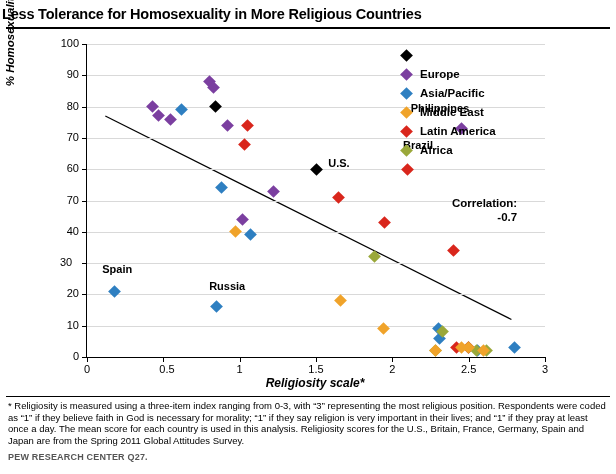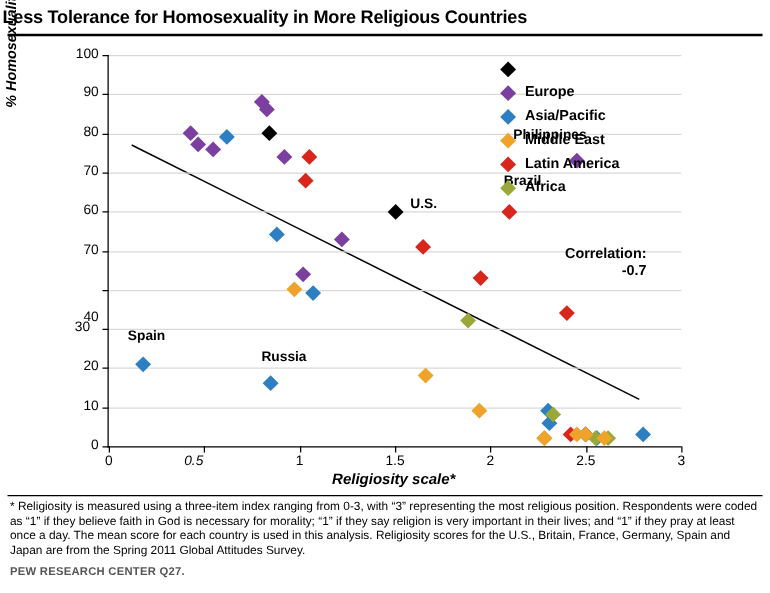--- a/index.html
+++ b/index.html
@@ -229,21 +229,21 @@
       <div class="ytick" style="top: 281.7px;"></div>
       <div class="ytick-label" style="left: -34px; width: 26px; right: auto; top: 274.7px;">10</div>
       <div class="gridline" style="top: 250.4px;"></div>
       <div class="ytick" style="top: 250.4px;"></div>
       <div class="ytick-label" style="left: -34px; width: 26px; right: auto; top: 243.4px;">20</div>
       <div class="gridline" style="top: 219.1px;"></div>
       <div class="ytick" style="top: 219.1px;"></div>
       <div class="ytick-label" style="left: -34px; width: 26px; right: auto; top: 212.1px; text-align: center;">30</div>
       <div class="gridline" style="top: 187.8px;"></div>
       <div class="ytick" style="top: 187.8px;"></div>
-      <div class="ytick-label" style="left: -34px; width: 26px; right: auto; top: 180.8px; margin-top: 23px;">40</div>
+      <div class="ytick-label" style="left: -34px; width: 26px; right: auto; top: 180.8px;">40</div>
       <div class="gridline" style="top: 156.5px;"></div>
       <div class="ytick" style="top: 156.5px;"></div>
       <div class="ytick-label" style="left: -34px; width: 26px; right: auto; top: 149.5px;">70</div>
       <div class="gridline" style="top: 125.2px;"></div>
       <div class="ytick" style="top: 125.2px;"></div>
       <div class="ytick-label" style="left: -34px; width: 26px; right: auto; top: 118.2px;">60</div>
       <div class="gridline" style="top: 93.9px;"></div>
       <div class="ytick" style="top: 93.9px;"></div>
       <div class="ytick-label" style="left: -34px; width: 26px; right: auto; top: 86.9px;">70</div>
       <div class="gridline" style="top: 62.6px;"></div>
@@ -251,21 +251,21 @@
       <div class="ytick-label" style="left: -34px; width: 26px; right: auto; top: 55.6px;">80</div>
       <div class="gridline" style="top: 31.3px;"></div>
       <div class="ytick" style="top: 31.3px;"></div>
       <div class="ytick-label" style="left: -34px; width: 26px; right: auto; top: 24.3px;">90</div>
       <div class="gridline" style="top: 0px;"></div>
       <div class="ytick" style="top: 0px;"></div>
       <div class="ytick-label" style="left: -34px; width: 26px; right: auto; top: -7px;">100</div>
       <div class="xtick" style="left: 0px;"></div>
       <div class="xtick-label" style="left: -15px; top: 319px;">0</div>
       <div class="xtick" style="left: 76.3333px;"></div>
-      <div class="xtick-label" style="left: 53px; top: 319px; font-style: italic;">0.5</div>
+      <div class="xtick-label" style="left: 65px; top: 319px;">0.5</div>
       <div class="xtick" style="left: 152.667px;"></div>
       <div class="xtick-label" style="left: 137.667px; top: 319px;">1</div>
       <div class="xtick" style="left: 229px;"></div>
       <div class="xtick-label" style="left: 214px; top: 319px; text-align: center;">1.5</div>
       <div class="xtick" style="left: 305.333px;"></div>
       <div class="xtick-label" style="left: 290.333px; top: 319px;">2</div>
       <div class="xtick" style="left: 381.667px;"></div>
       <div class="xtick-label" style="left: 366.667px; top: 319px;">2.5</div>
       <div class="xtick" style="left: 458px;"></div>
       <div class="xtick-label" style="left: 443px; top: 319px;">3</div>

